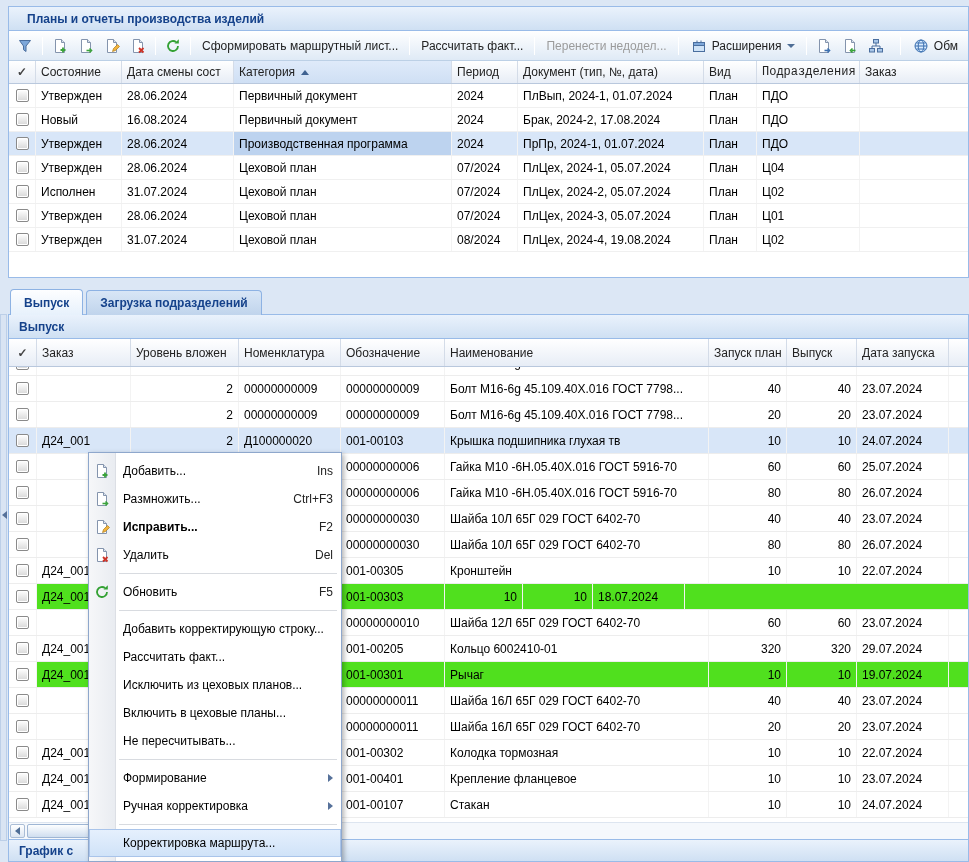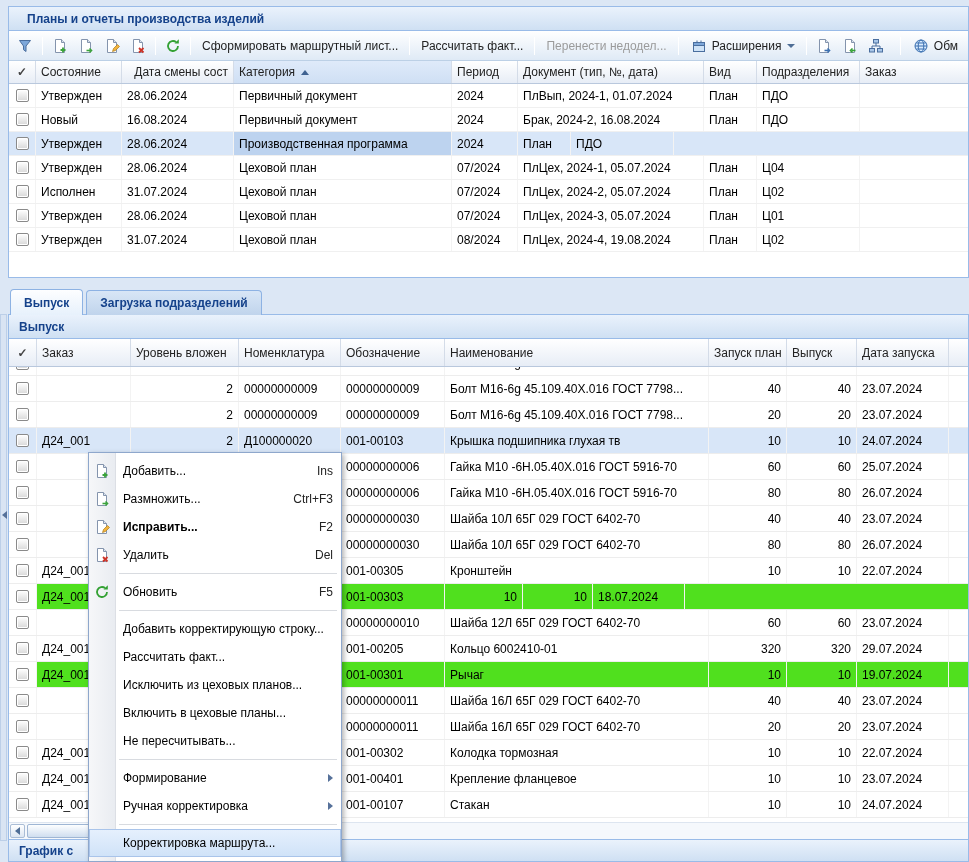--- a/index.html
+++ b/index.html
@@ -208,37 +208,37 @@
       <span>Обм</span>
     </span>
   </div>
   <div class="grid-header" id="top-header">
       <div class="hcell checkcol" style="width: 27px;">
         <span class="check-glyph">✓</span>
       </div>
       <div class="hcell" style="width: 86px;">
         <span>Состояние</span>
       </div>
-      <div class="hcell" style="width: 112px; justify-content: flex-end;">
+      <div class="hcell" style="width: 112px;">
         <span>Дата смены сост</span>
       </div>
       <div class="hcell sorted" style="width: 218px;">
         <span>Категория</span>
         <span class="sort-arrow"></span>
       </div>
       <div class="hcell" style="width: 66px;">
         <span>Период</span>
       </div>
       <div class="hcell" style="width: 186px;">
         <span>Документ (тип, №, дата)</span>
       </div>
       <div class="hcell" style="width: 53px;">
         <span>Вид</span>
       </div>
-      <div class="hcell" style="width: 103px;">
+      <div class="hcell" style="width: 103px; font-family: Liberation Mono, monospace;">
         <span>Подразделения</span>
       </div>
       <div class="hcell fill">
         <span>Заказ</span>
       </div>
     </div>
   <div id="top-body">
       <div class="grid-row">
         <div class="cell checkcol" style="width: 27px;">
           <span class="cb"></span>
@@ -253,33 +253,34 @@
         <div class="cell fill"></div>
       </div>
       <div class="grid-row">
         <div class="cell checkcol" style="width: 27px;">
           <span class="cb"></span>
         </div>
         <div class="cell" style="width: 86px;">Новый</div>
         <div class="cell" style="width: 112px;">16.08.2024</div>
         <div class="cell cat" style="width: 218px;">Первичный документ</div>
         <div class="cell" style="width: 66px;">2024</div>
-        <div class="cell" style="width: 186px;">Брак, 2024-2, 16.08.2024</div>
+        <div class="cell" style="width: 186px;">Брак, 2024-2, 17.08.2024</div>
         <div class="cell" style="width: 53px;">План</div>
         <div class="cell" style="width: 103px;">ПДО</div>
         <div class="cell fill"></div>
       </div>
       <div class="grid-row selected">
         <div class="cell checkcol" style="width: 27px;">
           <span class="cb"></span>
         </div>
         <div class="cell" style="width: 86px;">Утвержден</div>
         <div class="cell" style="width: 112px;">28.06.2024</div>
         <div class="cell cat" style="width: 218px;">Производственная программа</div>
         <div class="cell" style="width: 66px;">2024</div>
+        <div class="cell" style="width: 186px;">ПрПр, 2024-1, 01.07.2024</div>
         <div class="cell" style="width: 53px;">План</div>
         <div class="cell" style="width: 103px;">ПДО</div>
         <div class="cell fill"></div>
       </div>
       <div class="grid-row">
         <div class="cell checkcol" style="width: 27px;">
           <span class="cb"></span>
         </div>
         <div class="cell" style="width: 86px;">Утвержден</div>
         <div class="cell" style="width: 112px;">28.06.2024</div>

